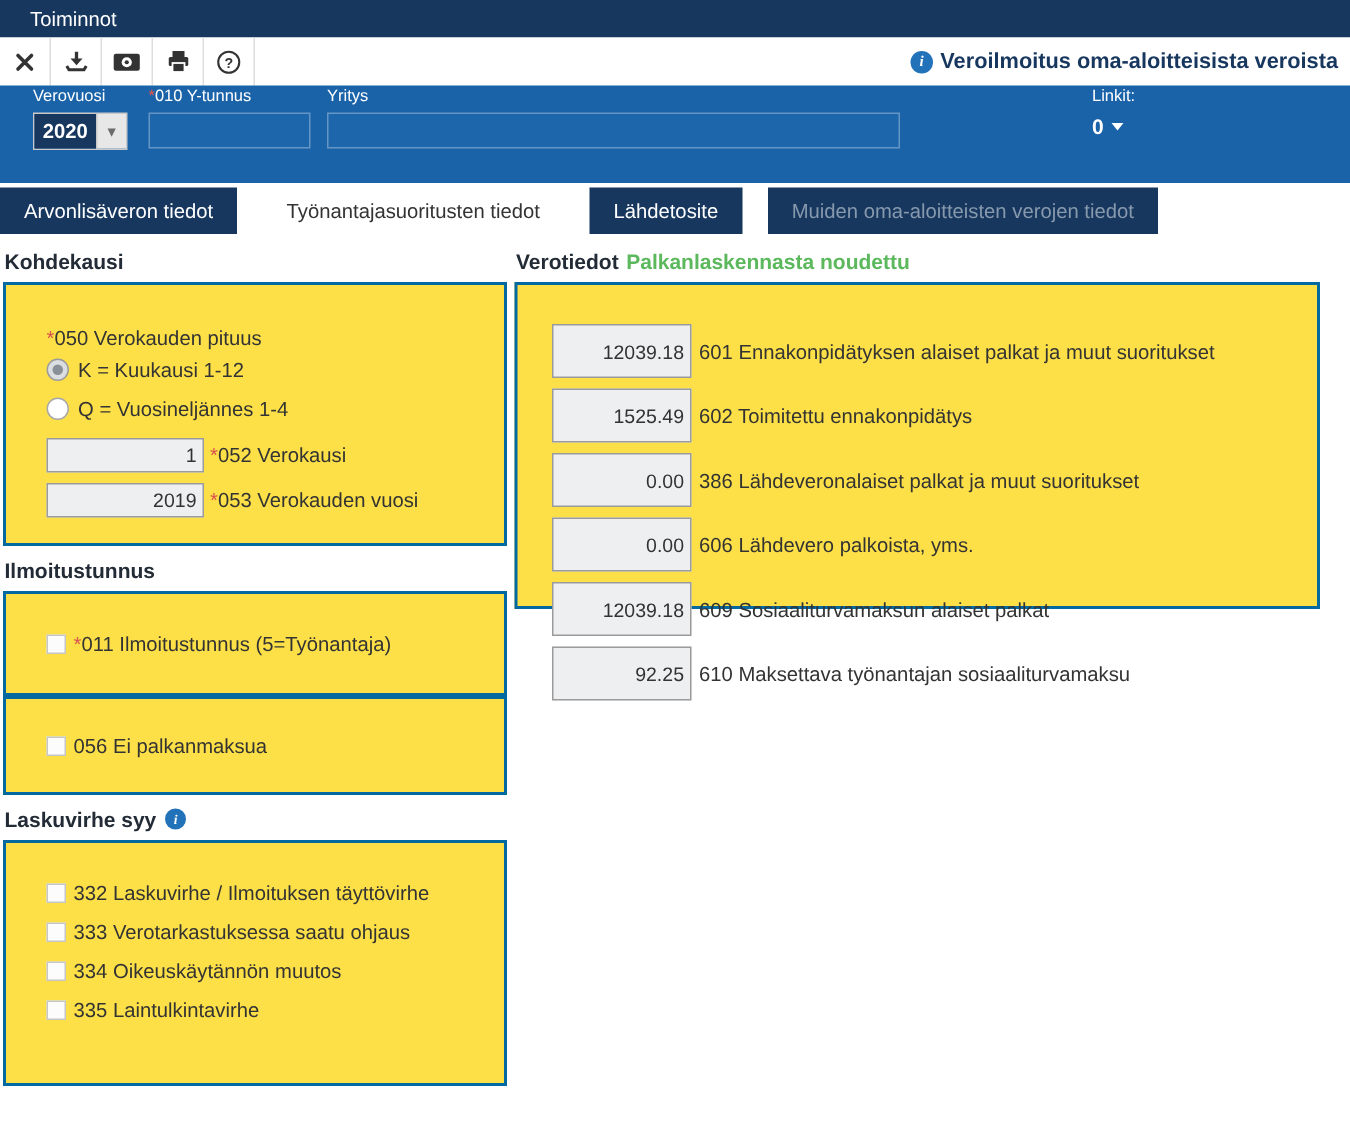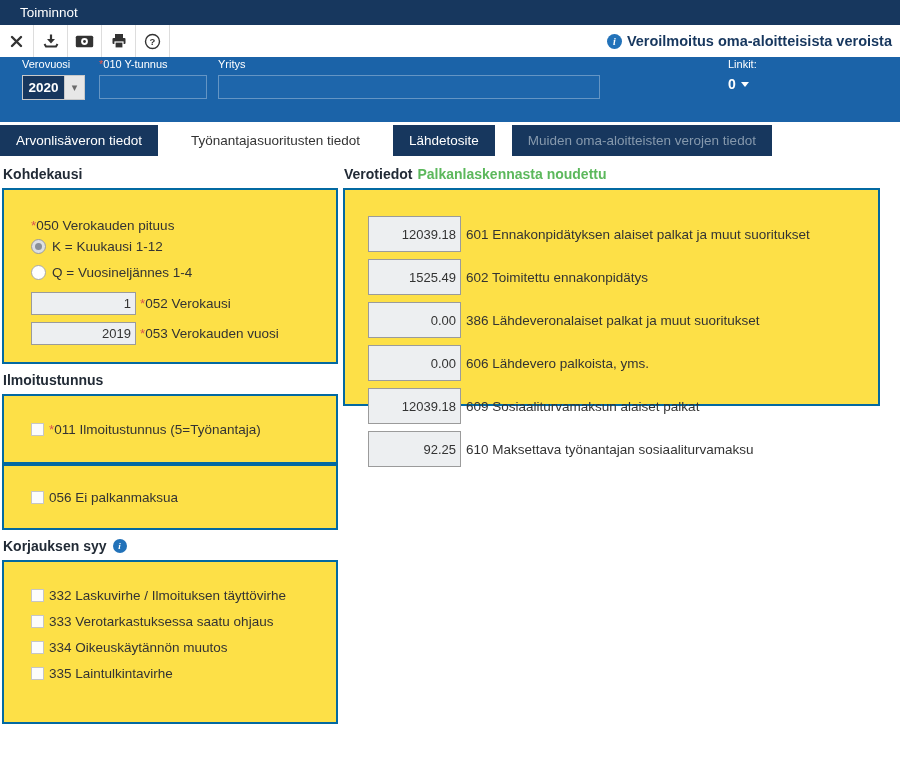--- a/index.html
+++ b/index.html
@@ -219,21 +219,21 @@
     </div>
 
     <div class="panel p-eipalkan">
       <div class="row">
         <span class="cb"></span>
         <span class="flabel">056 Ei palkanmaksua</span>
       </div>
     </div>
 
     <div class="sec-title sec-gap">
-      <span>Korjauksen syy</span>
+      <span>Laskuvirhe syy</span>
       <span class="info-badge small">i</span>
     </div>
     <div class="panel p-korjaus">
       <div class="row cb-row">
         <span class="cb"></span>
         <span class="flabel">332 Laskuvirhe / Ilmoituksen täyttövirhe</span>
       </div>
       <div class="row cb-row">
         <span class="cb"></span>
         <span class="flabel">333 Verotarkastuksessa saatu ohjaus</span>

